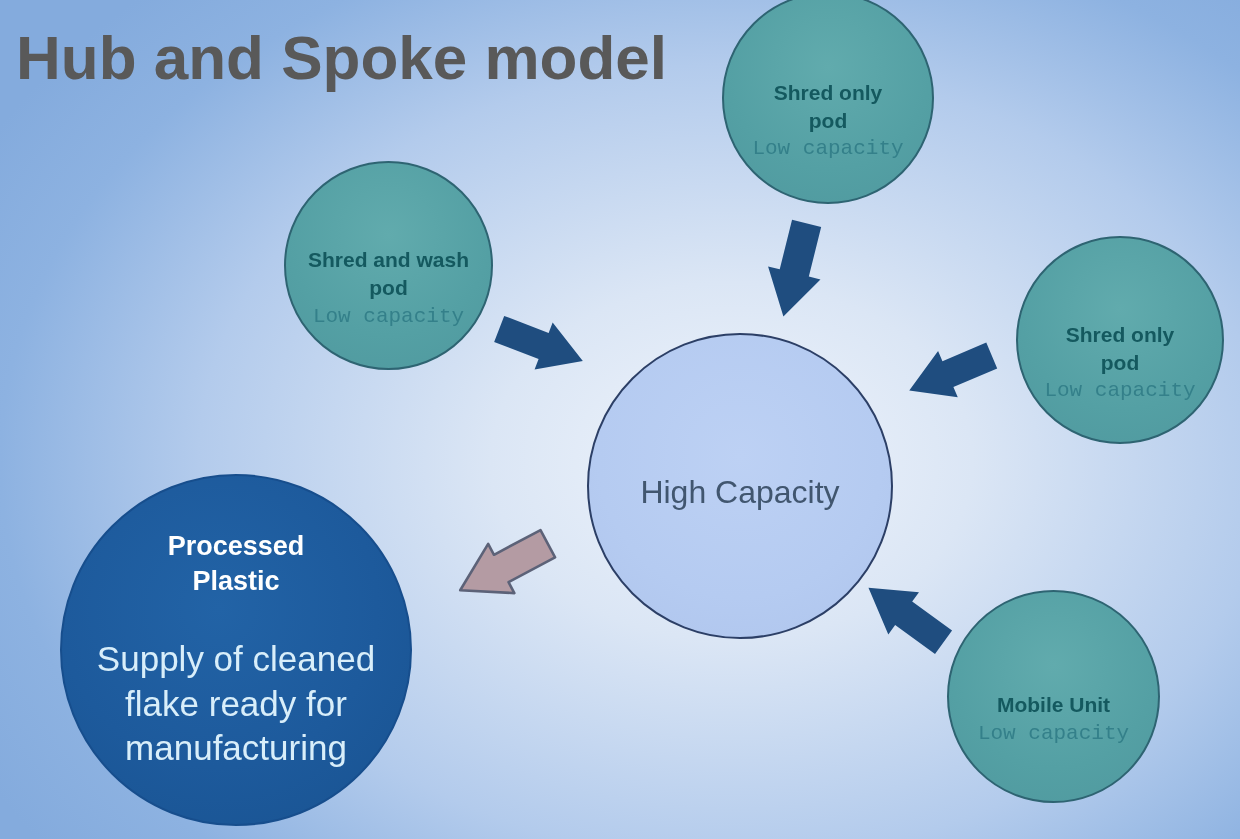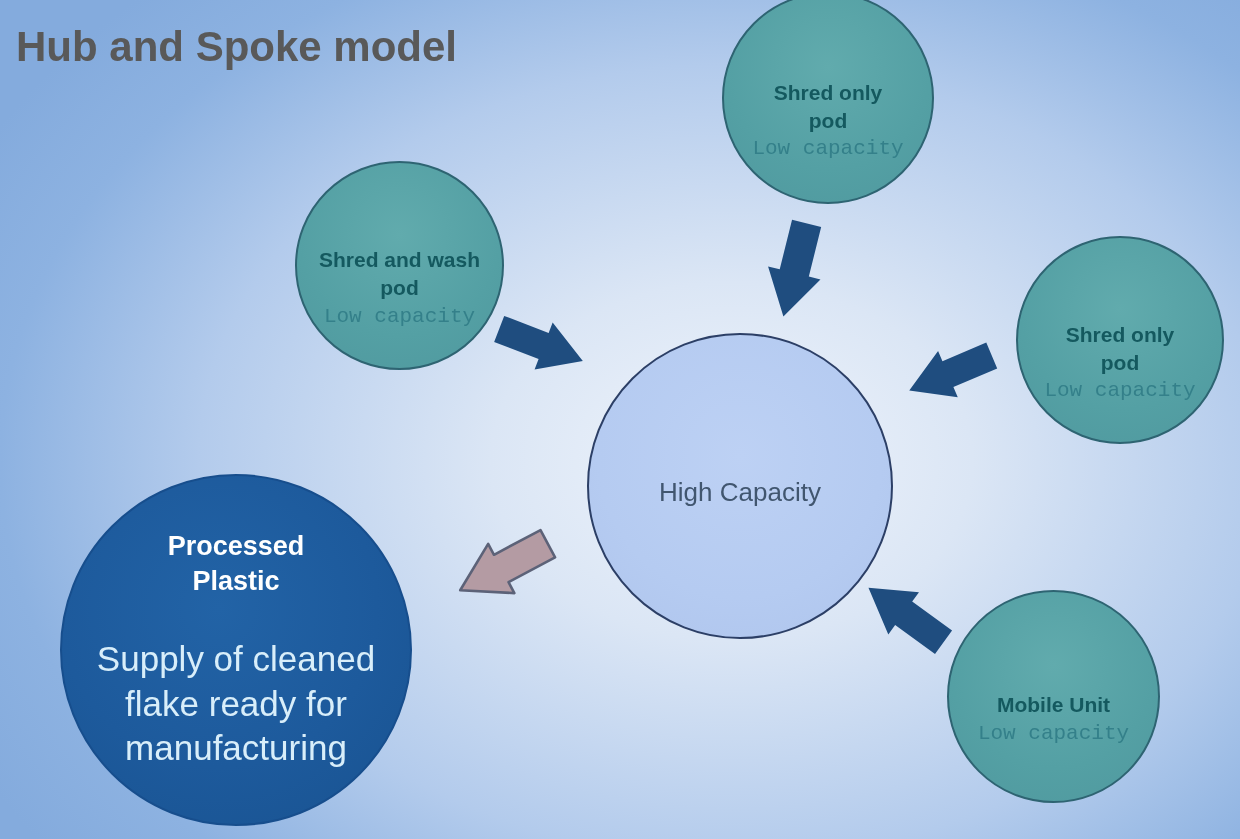--- a/index.html
+++ b/index.html
@@ -7,21 +7,21 @@
     position:relative;
     width:1240px;height:839px;
     overflow:hidden;
     font-family:"Liberation Sans", sans-serif;
     background:
       radial-gradient(ellipse 860px 640px at 59% 55%,
         #eff4fb 0%, #dbe6f5 28%, #b3cbec 62%, #8db2e1 85%, #84abdd 100%);
   }
   .slide-title{
     position:absolute;left:16px;top:24px;
-    font-size:42px;font-weight:bold;color:#595959;
+    font-size:62px;font-weight:bold;color:#595959;
     letter-spacing:0px;line-height:1.1;
   }
   .circle{
     position:absolute;border-radius:50%;
     display:flex;flex-direction:column;
     align-items:center;justify-content:center;
     text-align:center;box-sizing:border-box;
   }
   .pod{
     background:radial-gradient(circle at 50% 35%, #61abad 0%, #54a0a4 60%, #4f989e 100%);
@@ -37,37 +37,37 @@
   .hub{
     left:587px;top:333px;width:306px;height:306px;
     background:radial-gradient(circle at 50% 40%, #bdd1f4 0%, #b5cbf1 60%, #aec4ec 100%);
     border:2px solid #2c3f66;
   }
   .hub-title{
     font-weight:bold;font-size:27px;line-height:1.3;
     color:#2e3c5f;white-space:pre-line;
   }
   .hub-sub{
-    font-size:26px;line-height:1.3;color:#41566f;margin-top:14px;
+    font-size:32px;line-height:1.3;color:#41566f;margin-top:14px;
   }
   .processed{
     left:60px;top:474px;width:352px;height:352px;
     background:radial-gradient(circle at 45% 38%, #2263a6 0%, #1d5a9c 55%, #185290 100%);
     border:2px solid #174e8d;
   }
   .processed-title{
     font-weight:bold;font-size:27px;line-height:1.3;
     color:#ffffff;white-space:pre-line;
   }
   .processed-body{
     font-size:35px;line-height:1.28;color:#d8eefa;
     white-space:pre-line;margin-top:38px;
   }
   .pod-top   {left:722px;top:-8px;width:212px;height:212px;}
-  .pod-left  {left:295px;top:161px;width:209px;height:209px;}
+  .pod-left  {left:284px;top:161px;width:209px;height:209px;}
   .pod-right {left:1016px;top:236px;width:208px;height:208px;}
   .pod-mobile{left:947px;top:590px;width:213px;height:213px;align-items:center;}
   .arrow{position:absolute;overflow:visible;}
   .arrow-in polygon{fill:#1f4d7f;}
   .arrow-out polygon{fill:#b49ba3;stroke:#5c6278;stroke-width:2.5;stroke-linejoin:round;}
   .a-top   {left:745px;top:240px;transform:rotate(104deg);}
   .a-left  {left:491px;top:317px;transform:rotate(21deg);}
   .a-right {left:903px;top:345px;transform:rotate(157deg);}
   .a-mobile{left:854px;top:586px;transform:rotate(-144deg);}
   .a-out   {left:451px;top:536px;transform:rotate(152deg);}

